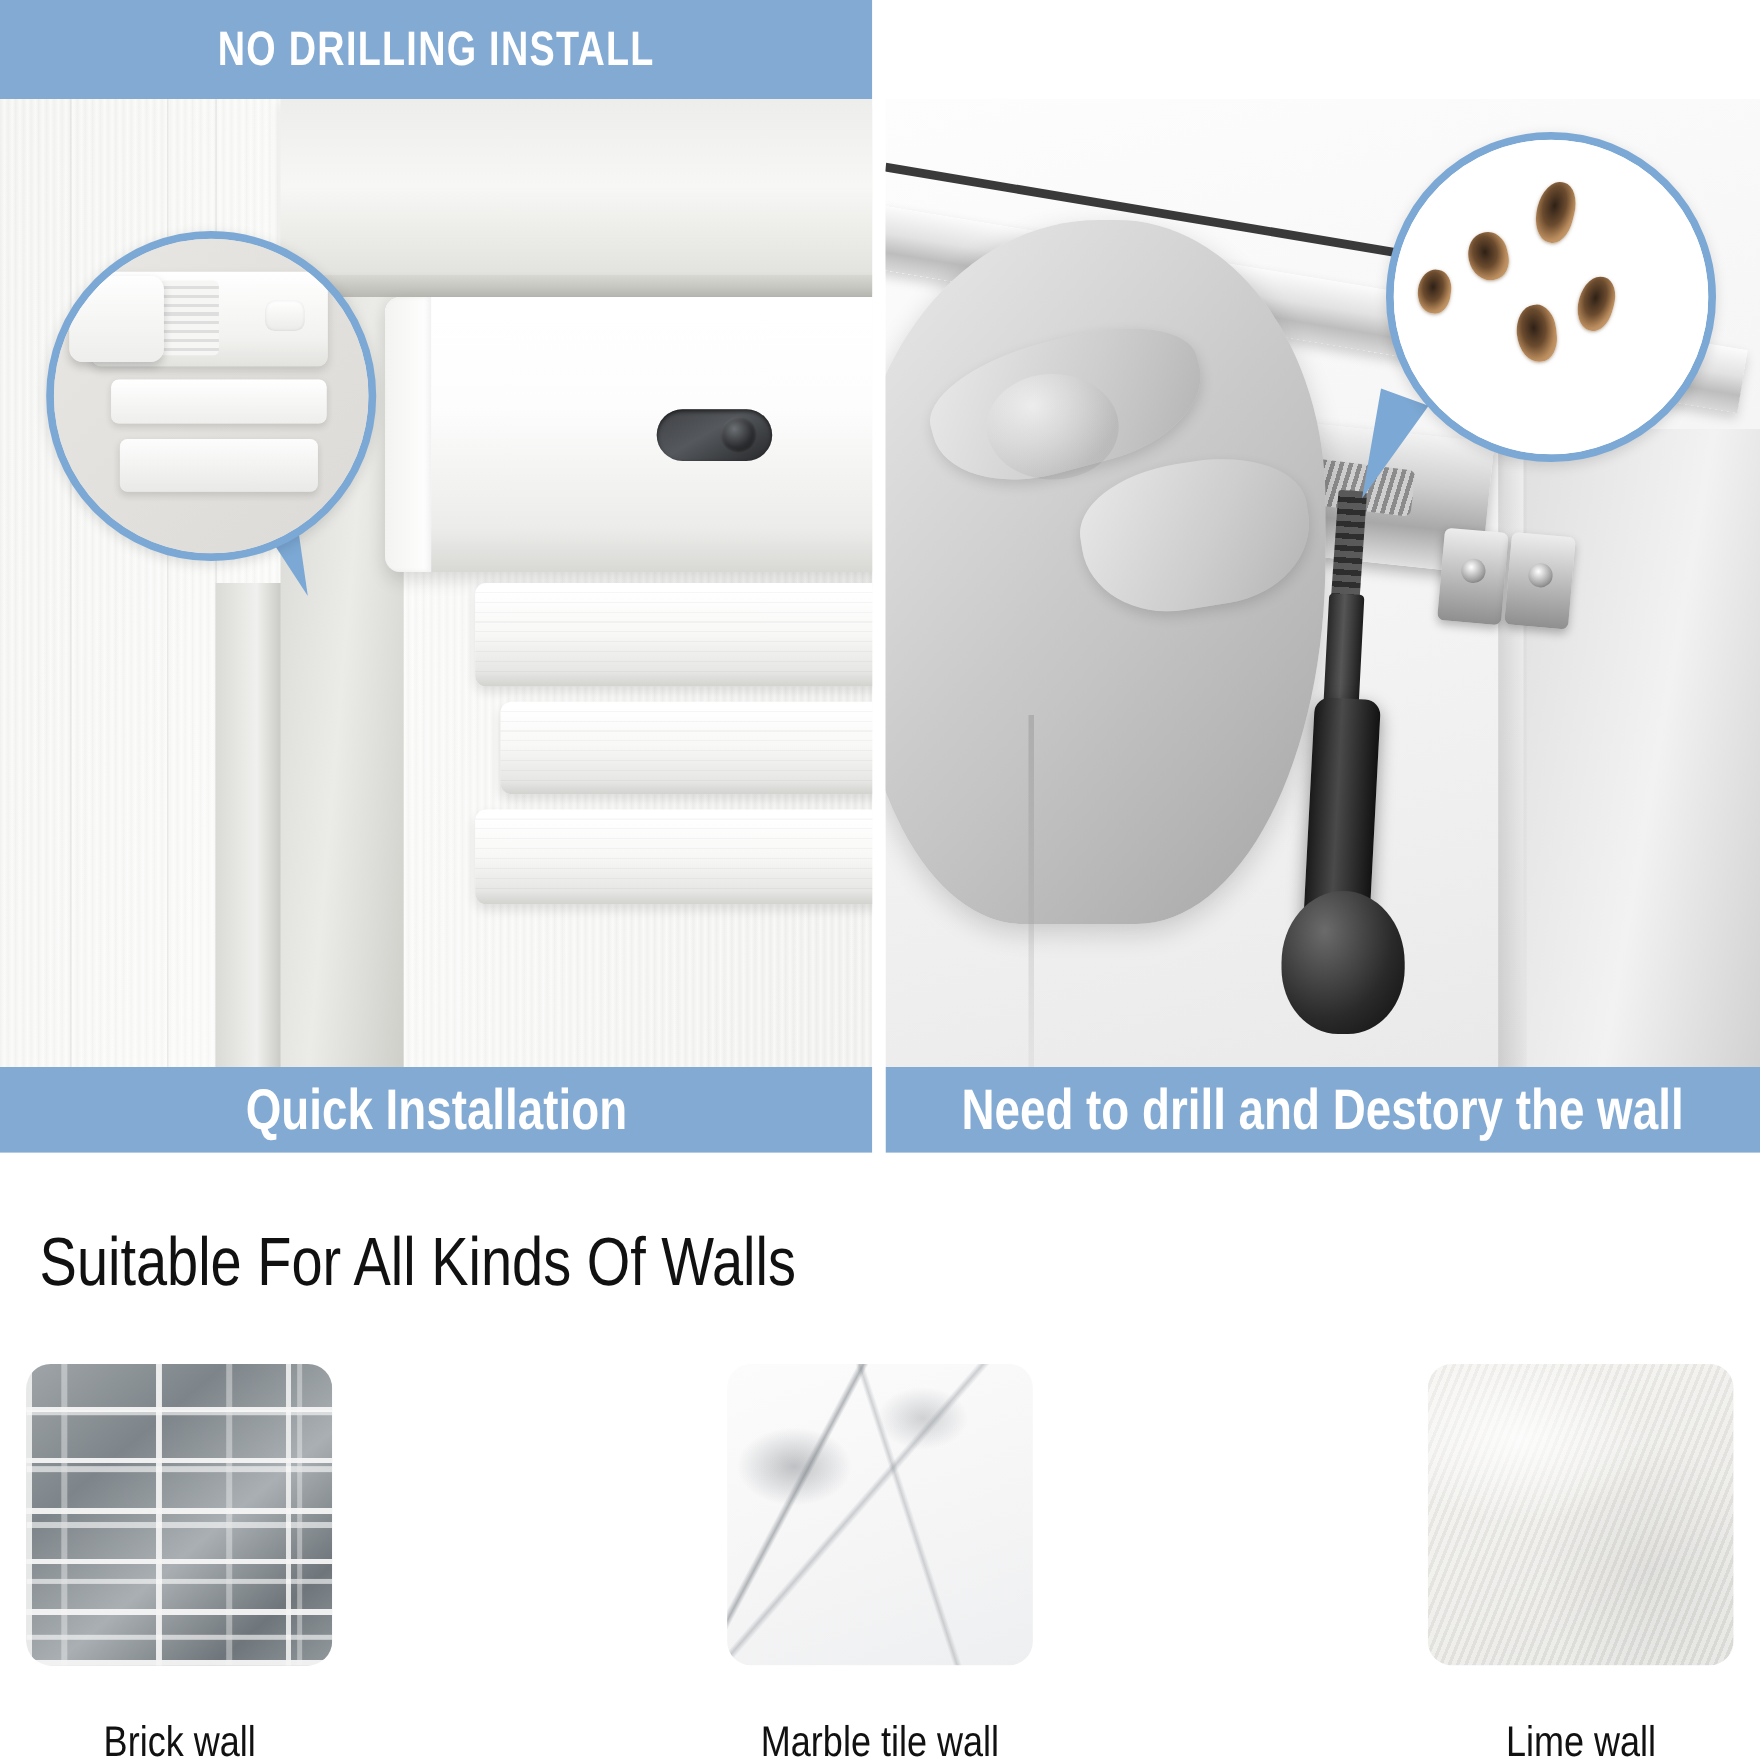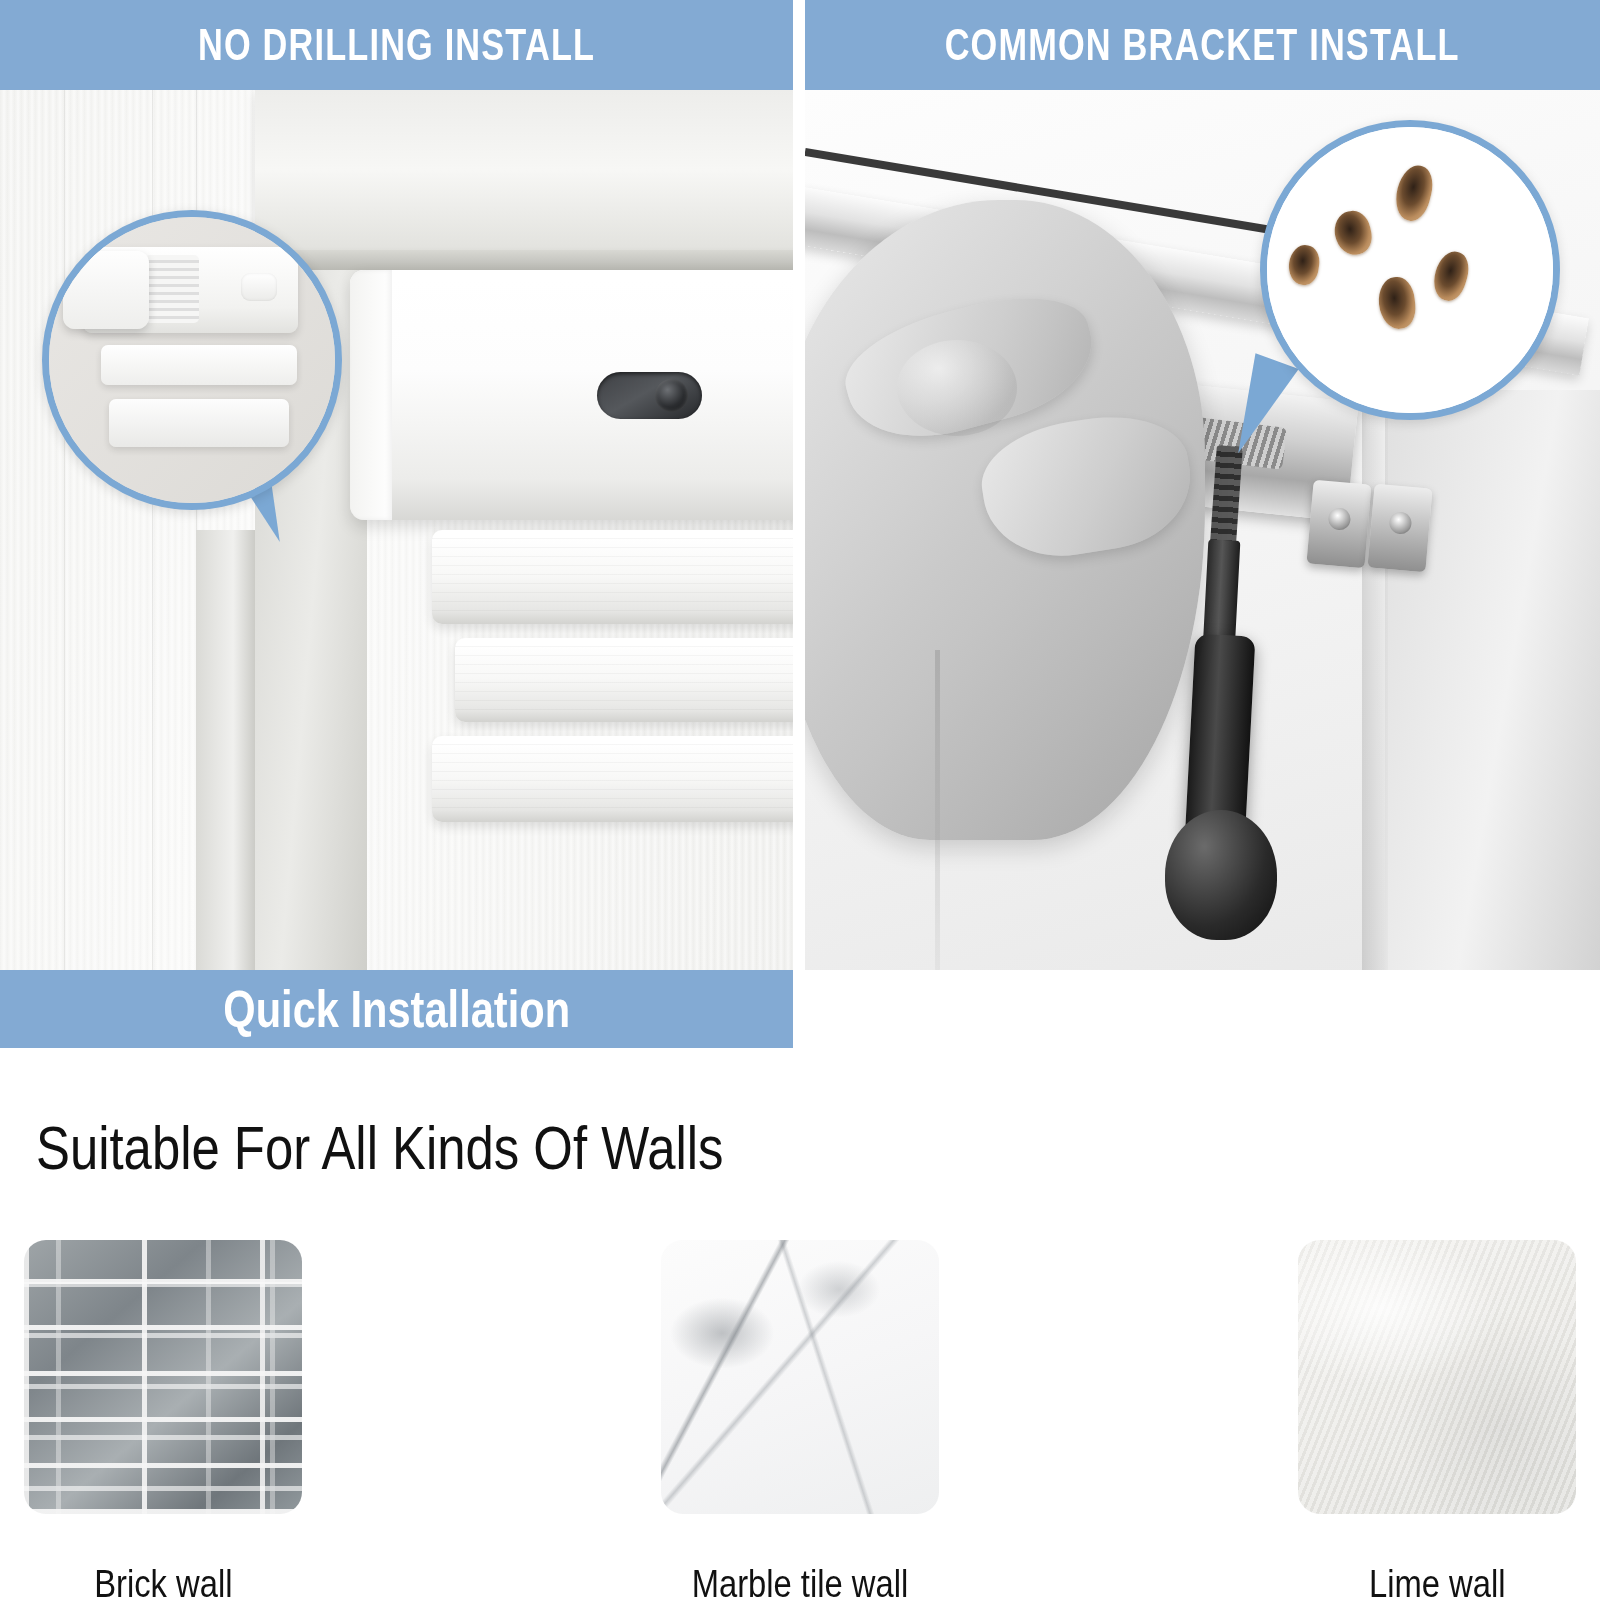--- a/index.html
+++ b/index.html
@@ -391,23 +391,20 @@
         </div>
       </div>
 
       <div class="band bottom">
         <div class="band-caption">Quick Installation</div>
       </div>
     </div>
 
     <div class="panel right">
 
-      <div class="band top">
-        <div class="band-title">COMMON BRACKET INSTALL</div>
-      </div>
 
       <div class="photo">
         <div class="photo-gs" style="position:absolute;inset:0;">
           <div class="wall-plain"></div>
           <div class="side-wall"></div>
           <div class="corner-shadow"></div>
           <div class="ceil-line"></div>
           <div class="rail"></div>
           <div class="rail-hole" style="left:218px;top:222px;transform:rotate(9deg)"></div>
           <div class="rail-hole" style="left:300px;top:236px;transform:rotate(9deg)"></div>
@@ -437,20 +434,23 @@
         <div class="callout right-c">
           <div class="co-white"></div>
           <div class="hole" style="left:130px;top:38px;width:34px;height:56px;transform:rotate(14deg)"></div>
           <div class="hole" style="left:68px;top:84px;width:36px;height:44px;transform:rotate(-12deg)"></div>
           <div class="hole" style="left:22px;top:118px;width:30px;height:40px;transform:rotate(8deg)"></div>
           <div class="hole" style="left:112px;top:150px;width:36px;height:52px;transform:rotate(-6deg)"></div>
           <div class="hole" style="left:168px;top:124px;width:32px;height:50px;transform:rotate(16deg)"></div>
         </div>
       </div>
 
+      <div class="band bottom">
+        <div class="band-caption">Need to drill and Destory the wall</div>
+      </div>
     </div>
   </div>
 
   <div class="walls-section">
     <div class="walls-heading">Suitable For All Kinds Of Walls</div>
 
     <div class="swatch-row">
 
       <div class="swatch-cell">
         <div class="swatch tex-brick"></div>

